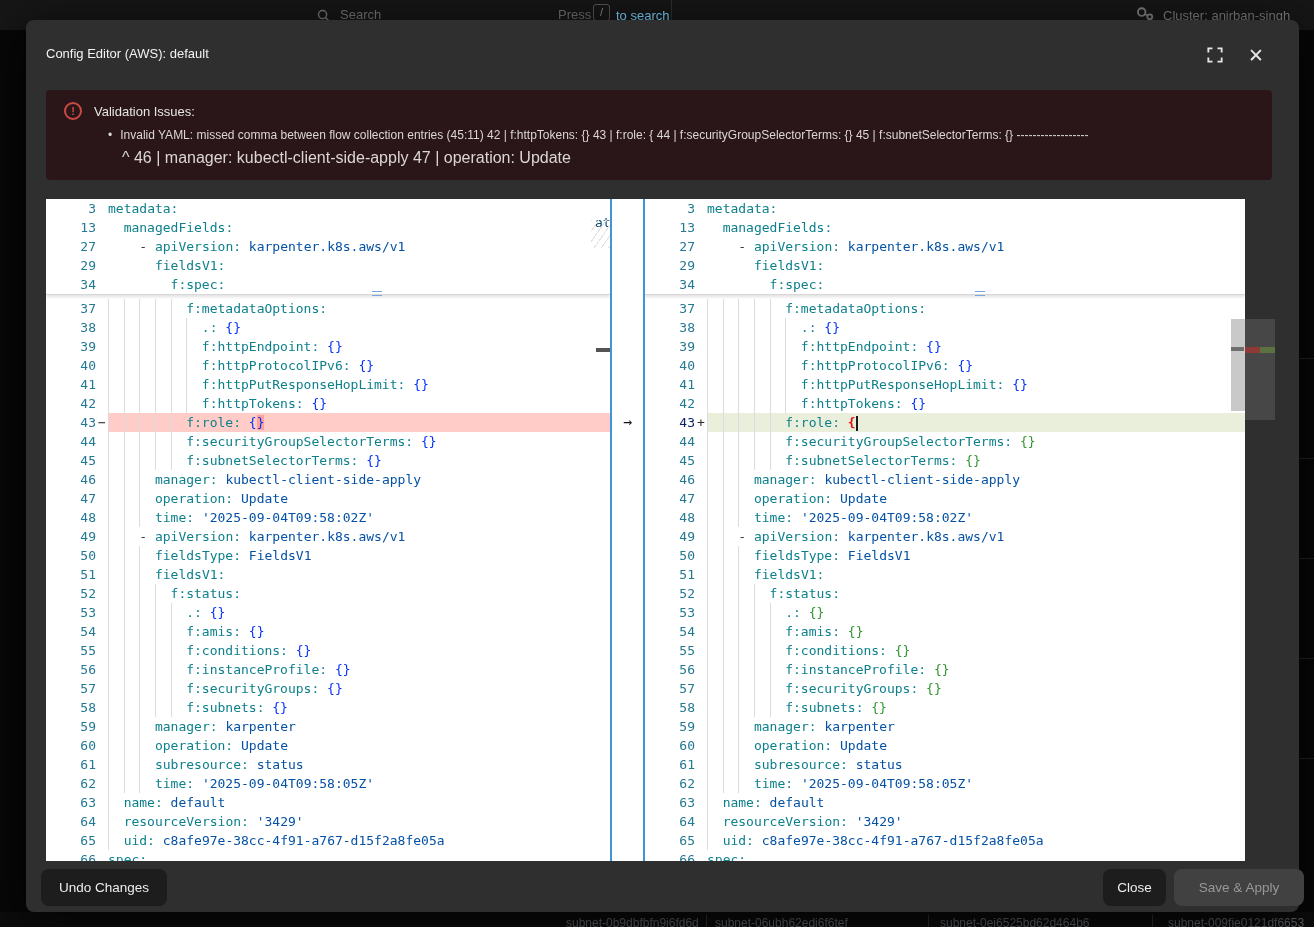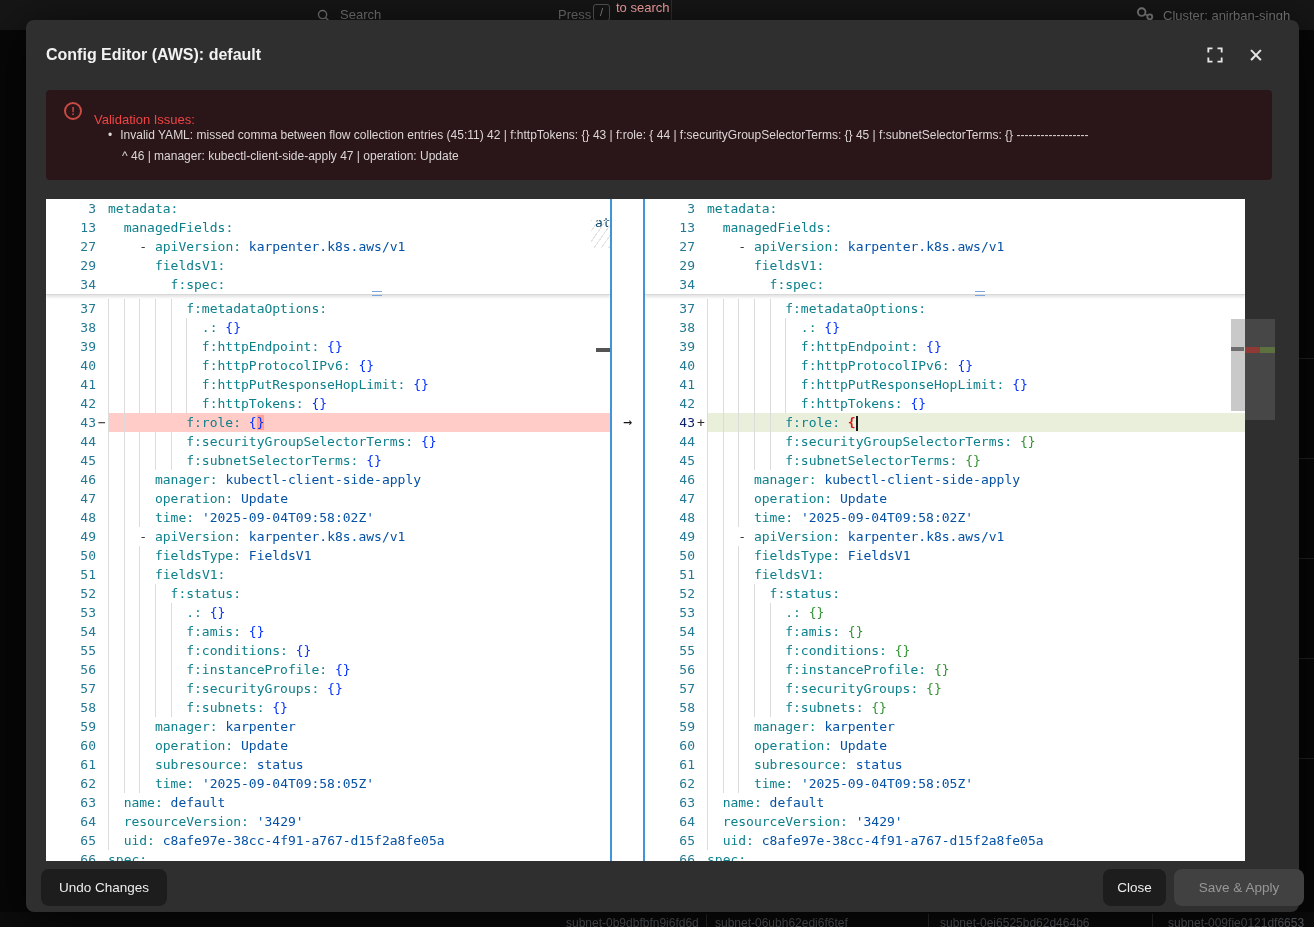--- a/index.html
+++ b/index.html
@@ -9,45 +9,45 @@
 
   
   .topbar { position:absolute; left:0; top:0; width:1314px; height:30px; background:#161616; }
   .searchbox { position:absolute; left:300px; top:0; width:372px; height:29px;
                border-bottom:1px solid #1d4ed8; border-right:1px solid #2e2e2e; }
   .search-ico { position:absolute; left:17px; top:8px; }
   .search-ph { position:absolute; left:40px; top:7px; font-size:13px; color:#757575; }
   .press { position:absolute; left:258px; top:7px; font-size:13px; color:#6f6f6f; }
   .keychip { position:absolute; left:293px; top:4px; width:17px; height:17px; border:1px solid #555;
              border-radius:3px; font-size:11px; color:#8a8a8a; text-align:center; line-height:15px; }
-  .tosearch { position:absolute; left:316px; top:0; font-size:13px; color:#fca5a5; }
+  .tosearch { position:absolute; left:316px; top:8px; font-size:13px; color:#7dd3fc; }
   .cluster { position:absolute; left:1136px; top:6px; display:flex; gap:8px; align-items:center;
              color:#7d7d7d; font-size:13px; white-space:nowrap; }
   .bottomrow { position:absolute; left:0; top:912px; width:1314px; height:15px; background:#0c0c0c; }
   .brcell { position:absolute; top:4px; font-size:12px; color:#5f656a; white-space:nowrap; }
   .brdiv { position:absolute; top:2px; width:1px; height:13px; background:#313131; }
   .sideline { position:absolute; left:1299px; width:15px; height:1px; background:#242424; }
 
   
   .modal { position:absolute; left:26px; top:20px; width:1273px; height:892px;
            background:#2f2f2f; border-radius:8px; box-shadow:0 10px 48px rgba(0,0,0,.75); }
-  .m-title { position:absolute; left:20px; top:26px; font-size:16px; font-weight:700; color:#f2f2f2; }
+  .m-title { position:absolute; left:20px; top:26px; font-size:13px; font-weight:400; color:#f2f2f2; }
   .iconbtn { position:absolute; top:22px; width:26px; height:26px; background:none; border:none;
              cursor:pointer; color:#e6e6e6; display:flex; align-items:center; justify-content:center; }
   .btn-expand { left:1176px; } .btn-x { left:1217px; font-size:19px; line-height:1; }
 
   
   .banner { position:absolute; left:20px; top:70px; width:1226px; height:90px;
             background:#2a1619; border-radius:4px; color:#dcd6d6; }
   .b-ico { position:absolute; left:18px; top:12px; width:18px; height:18px; border:2px solid #c94a42;
            border-radius:50%; color:#c94a42; font-size:11px; font-weight:bold; text-align:center; line-height:14px; }
-  .b-title { position:absolute; left:48px; top:14px; font-size:13px; color:#ef4444;margin-top:8px; }
+  .b-title { position:absolute; left:48px; top:14px; font-size:13px; color:#e5e5e5; }
   .b-line1 { position:absolute; left:62px; top:38px; width:1150px; font-size:12px; white-space:nowrap; }
   .b-line1 .bullet { margin-right:8px; }
-  .b-line2 { position:absolute; left:76px; top:59px; font-size:12px; }
+  .b-line2 { position:absolute; left:76px; top:59px; font-size:16px; }
 
   
   .editor { position:absolute; left:20px; top:179px; width:1199px; height:662px; background:#fff;
             font-family:"DejaVu Sans Mono", monospace; font-size:13px; line-height:19px; overflow:hidden; }
   .pane { position:absolute; top:0; height:662px; overflow:hidden; background:#fff; }
   .pane-left { left:0; width:564px; }
   .pane-right { left:599px; width:600px; }
   .sash { position:absolute; left:564px; top:0; width:35px; height:662px; background:#fff;
           border-left:2px solid #4194d8; border-right:2px solid #4194d8; }
   .revert { position:absolute; left:0; top:214px; width:100%; height:19px; text-align:center;

